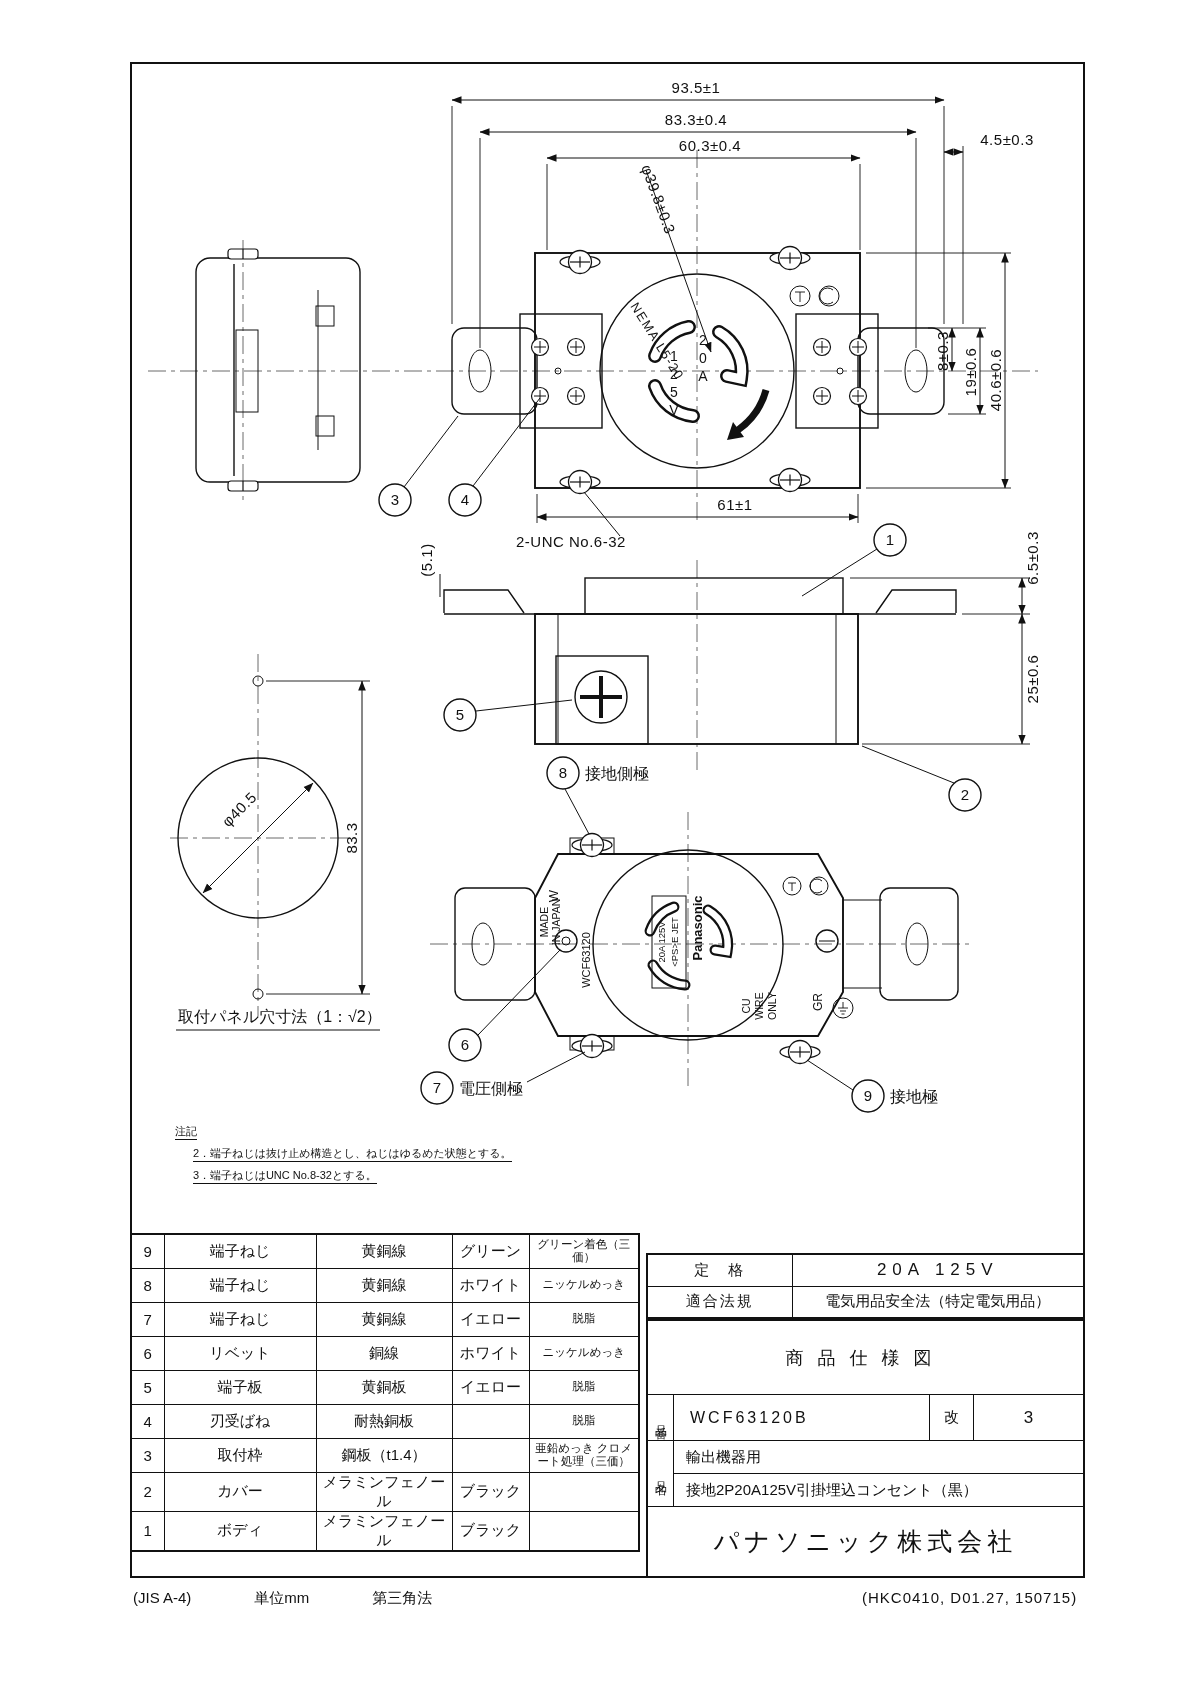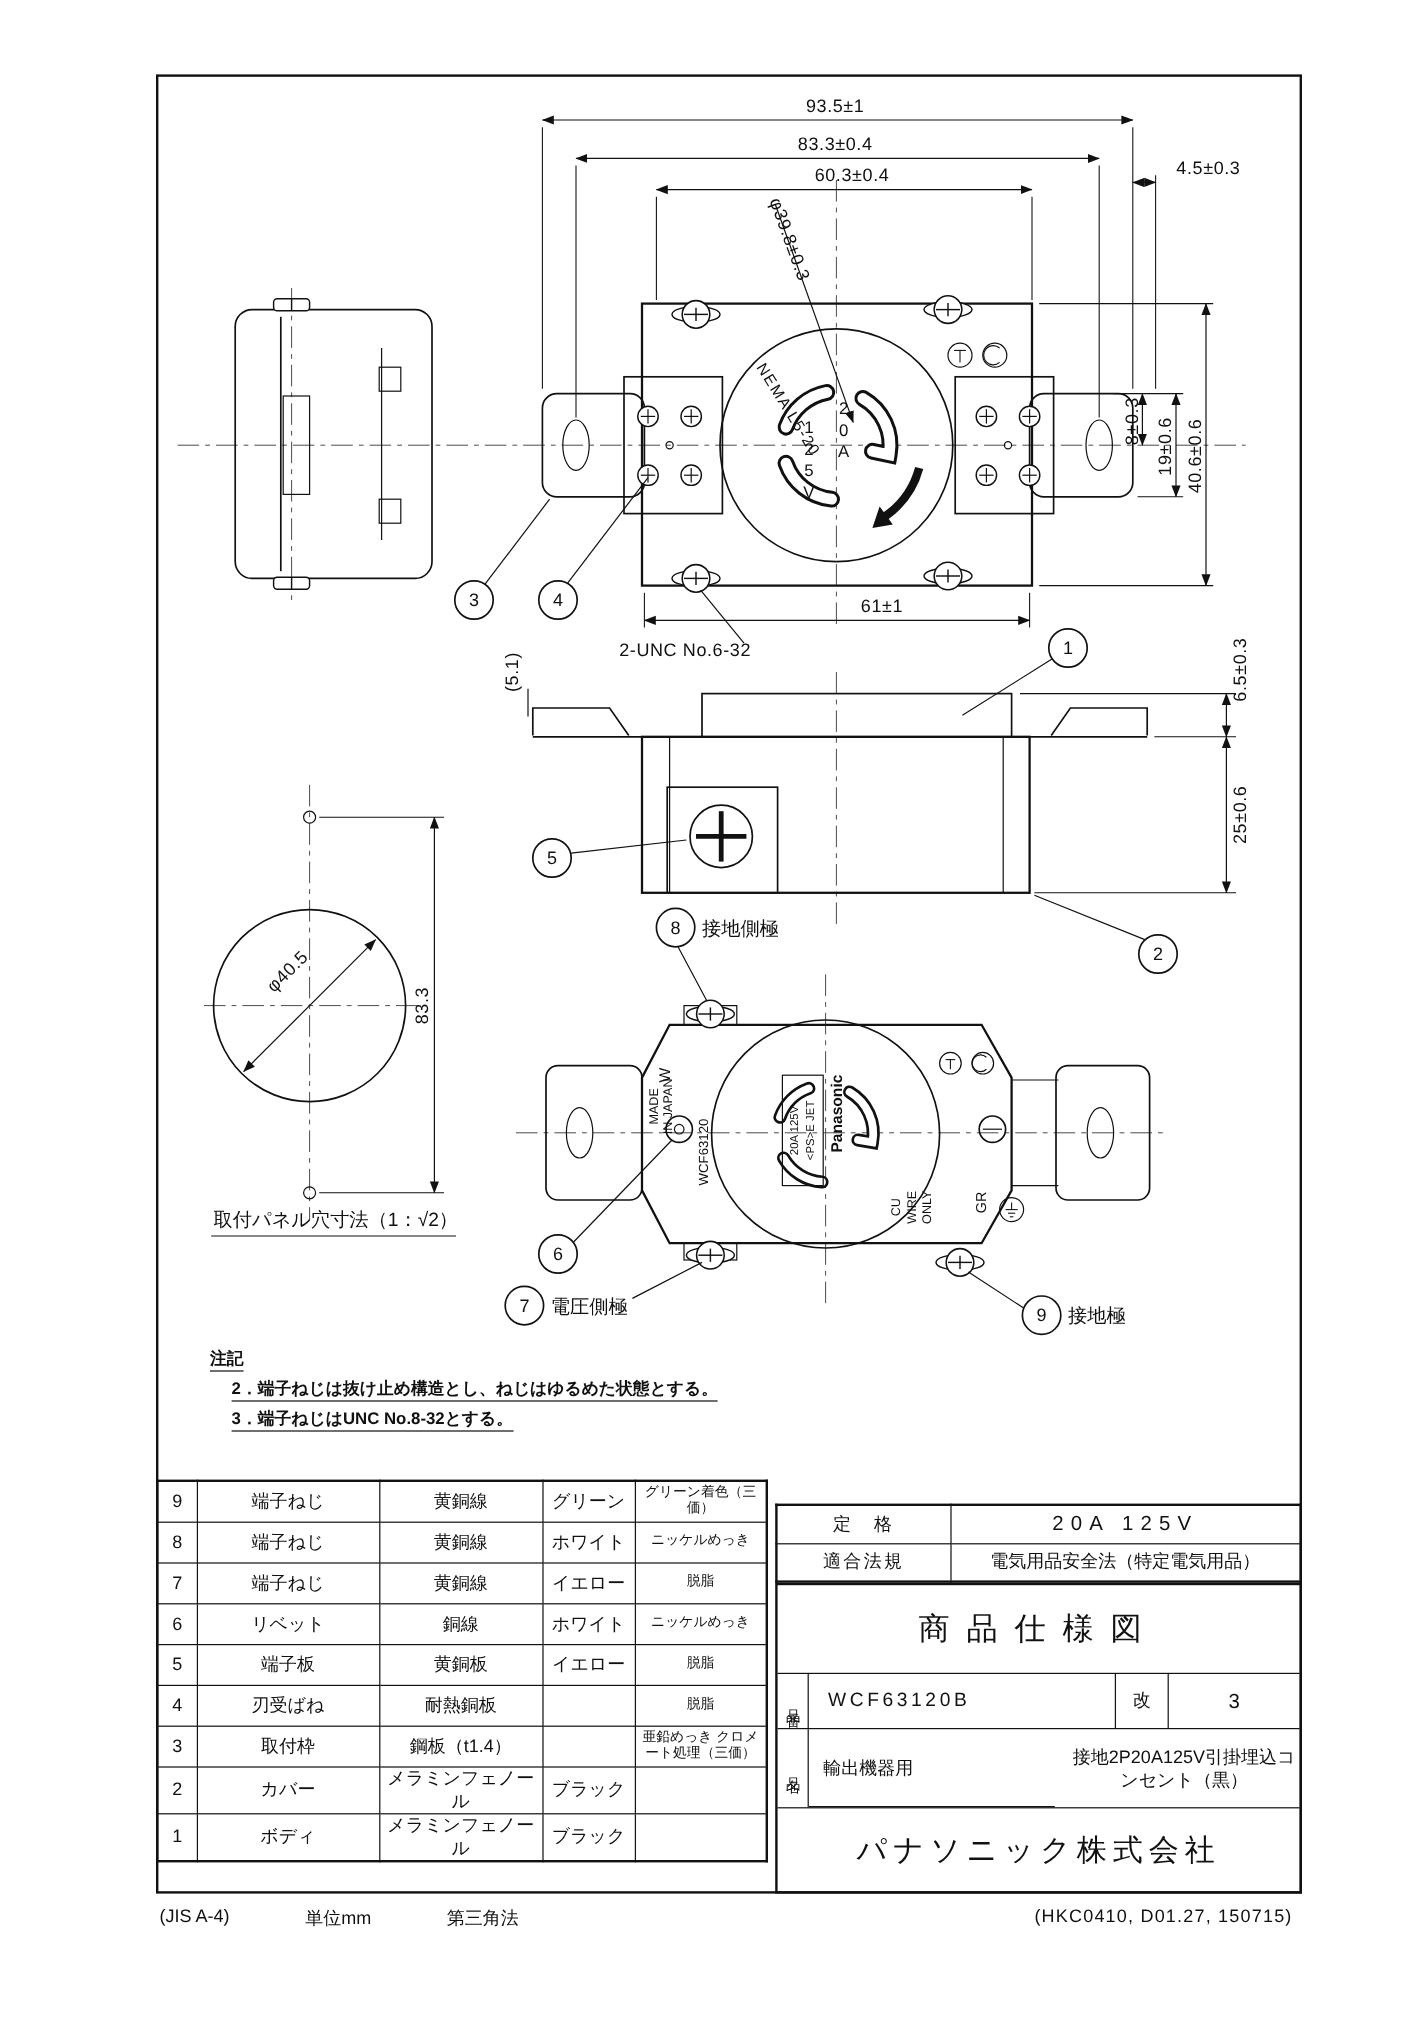--- a/index.html
+++ b/index.html
@@ -25,48 +25,48 @@
   .slot-o{ stroke:#111; stroke-width:14; fill:none; stroke-linecap:round; }
   .slot-i{ stroke:#fff; stroke-width:9;  fill:none; stroke-linecap:round; }
   .bso { stroke:#111; stroke-width:11;  fill:none; stroke-linecap:round; }
   .bsi { stroke:#fff; stroke-width:6.5; fill:none; stroke-linecap:round; }
   .rot { stroke:#111; stroke-width:7; fill:none; }
   .ph  { stroke:#111; stroke-width:4; }
   .co  { fill:#fff; stroke:#111; stroke-width:1.4; }
   .bkt { font-size:10.5px; }
 
   
-  .notes { position:absolute; left:175px; top:1124px; font-size:14px;font-weight:bold; }
+  .notes { position:absolute; left:175px; top:1124px; font-size:11px; }
   .notes .nt span { border-bottom:1.2px solid #111; padding-bottom:2px; }
   .notes .nl { margin-top:7px; padding-left:18px; }
   .notes .nl span { border-bottom:1.2px solid #111; padding-bottom:2px; }
 
   
   .parts-table { position:absolute; left:130px; top:1233px; width:508px; border-collapse:collapse; table-layout:fixed; border:2px solid #111; background:transparent; }
   .parts-table td { border:1.2px solid #111; text-align:center; vertical-align:middle; height:34px; padding:0 2px; font-size:15px; overflow:hidden; }
   .parts-table td.c-rem { font-size:11.5px; line-height:1.15; }
   .parts-table tr.hdr td { font-size:14px; letter-spacing:5px; }
   .parts-table tr.hdr td.c-no { letter-spacing:0; font-size:12px; }
 
   
   .tb-rating { position:absolute; left:646px; top:1253px; width:439px; border-collapse:collapse; table-layout:fixed; border:2px solid #111; }
   .tb-rating td { border:1.2px solid #111; height:32px; vertical-align:middle; }
   .tb-rating td.rl { width:145px; text-align:center; font-size:15px; letter-spacing:2px; }
   .tb-rating td.rv { text-align:center; font-size:15px; }
   .tb-rating td.rv.big { font-size:17px; letter-spacing:6px; }
 
   .tb-main { position:absolute; left:646px; top:1319px; width:439px; height:259px; border:2px solid #111; }
-  .tbm-title { height:74px; border-bottom:1.8px solid #111; display:flex; align-items:center; justify-content:center; font-size:26px; letter-spacing:14px; }
+  .tbm-title { height:74px; border-bottom:1.8px solid #111; display:flex; align-items:center; justify-content:center; font-size:18px; letter-spacing:14px; }
   .tbm-part { height:46px; border-bottom:1.8px solid #111; display:flex; }
   .v-label { width:26px; border-right:1.2px solid #111; writing-mode:vertical-rl; text-orientation:upright; font-size:12px; display:flex; align-items:center; justify-content:center; letter-spacing:3px; }
   .tbm-part .pn  { width:256px; border-right:1.2px solid #111; display:flex; align-items:center; padding-left:16px; font-size:16px; letter-spacing:3px; }
   .tbm-part .kai { width:44px; border-right:1.2px solid #111; display:flex; align-items:center; justify-content:center; font-size:15px; }
   .tbm-part .rev { flex:1; display:flex; align-items:center; justify-content:center; font-size:17px; }
   .tbm-name { height:66px; border-bottom:1.8px solid #111; display:flex; }
-  .tbm-name .nm { flex:1; display:flex; flex-direction:row;text-align:center; }
+  .tbm-name .nm { flex:1; display:flex; flex-direction:column; }
   .tbm-name .n1 { flex:1; display:flex; align-items:center; padding-left:12px; font-size:15px; border-bottom:1px solid #111; }
   .tbm-name .n2 { flex:1; display:flex; align-items:center; padding-left:12px; font-size:15px; }
   .tbm-company { height:69px; display:flex; align-items:center; justify-content:center; font-size:25px; letter-spacing:5px; }
 
   .footer-left  { position:absolute; left:133px; top:1589px; font-size:15px; display:flex; gap:63px; }
   .footer-right { position:absolute; left:862px; top:1589px; font-size:15px; letter-spacing:1px; }
 </style>
 </head>
 <body>
 

